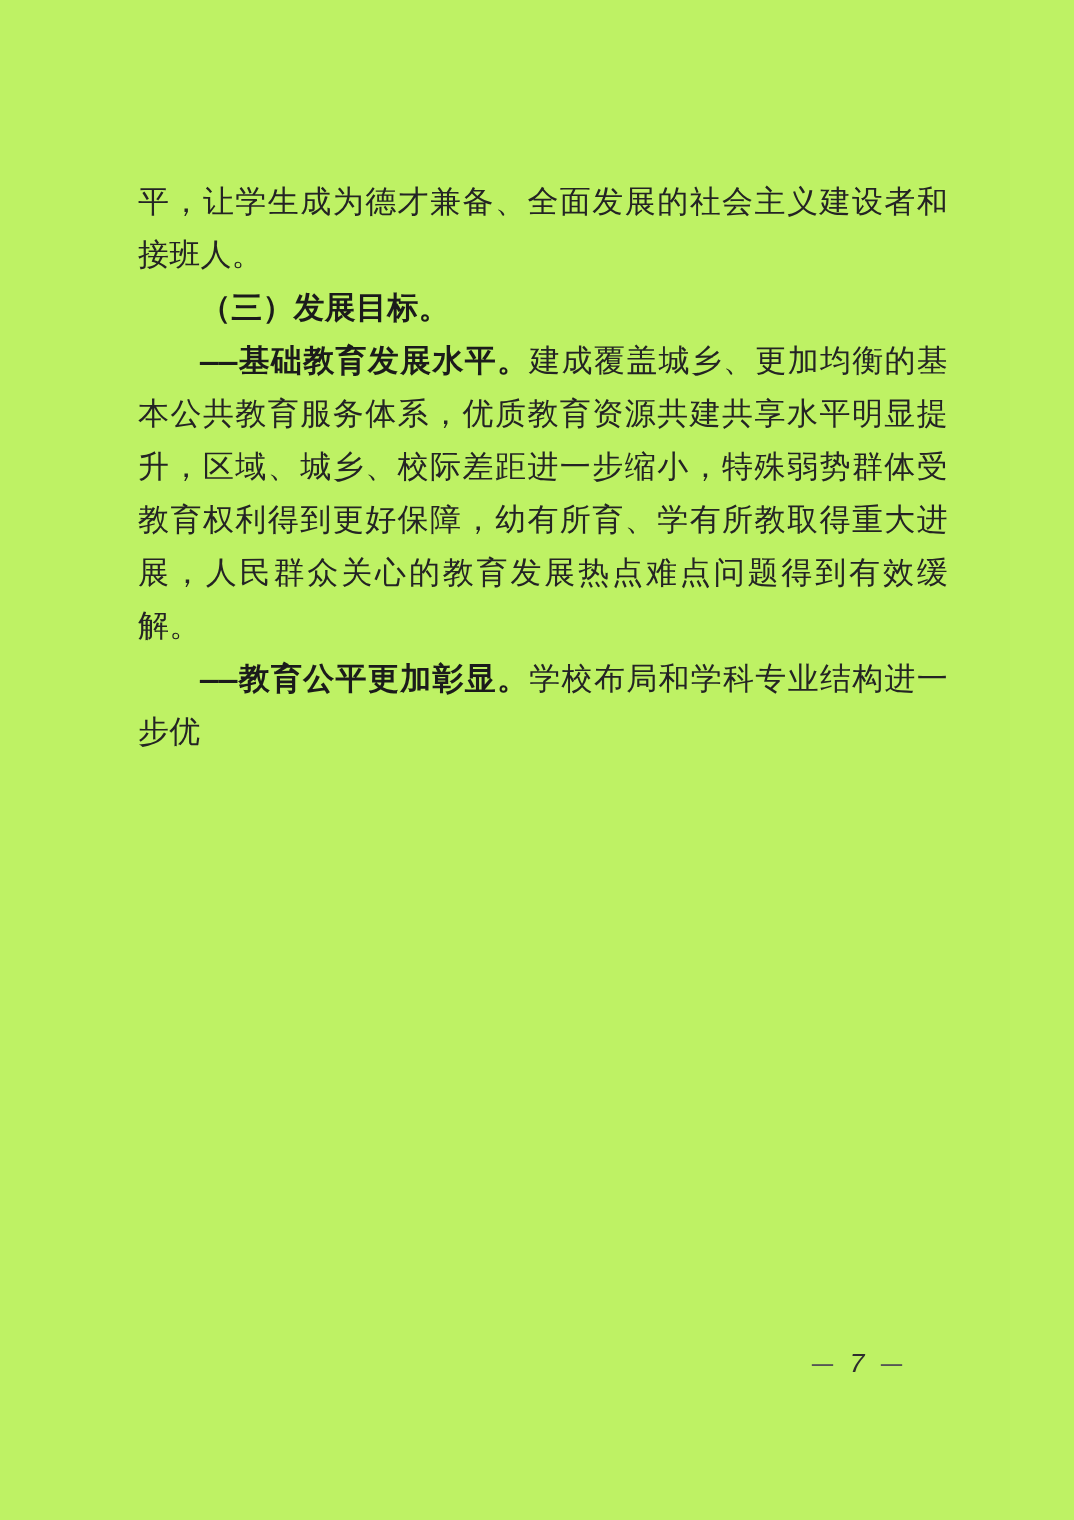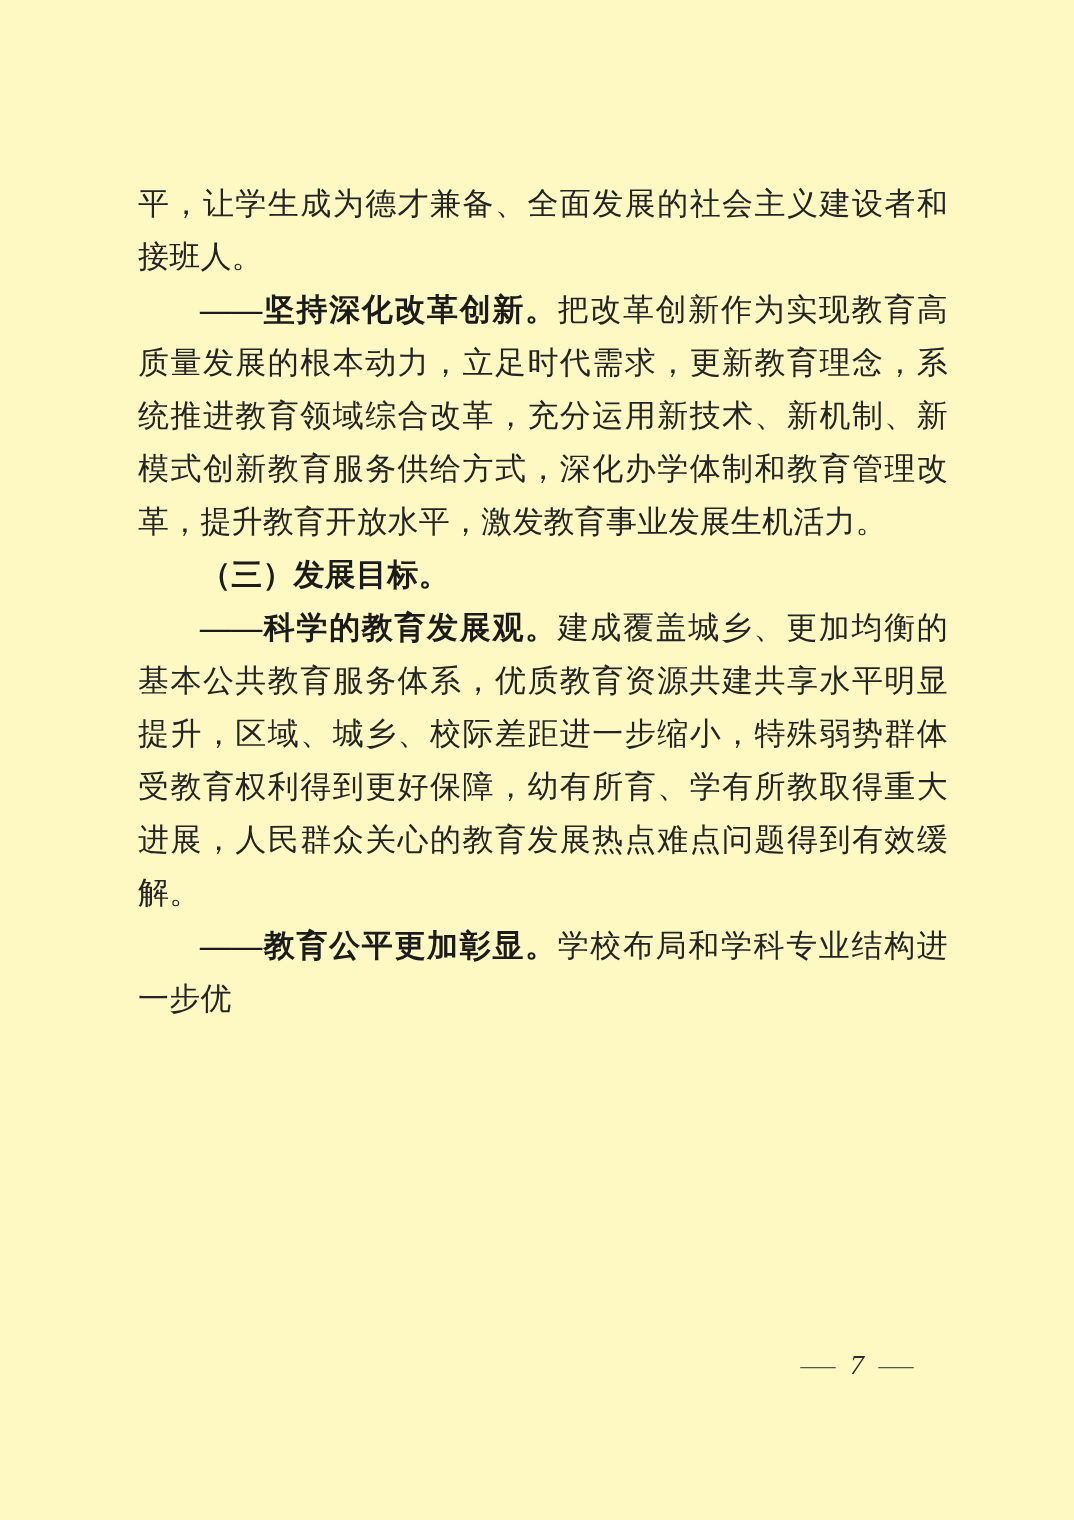--- a/index.html
+++ b/index.html
@@ -11,21 +11,22 @@
     height: 1520px;
     position: relative;
     background: #ffffff;
     overflow: hidden;
     font-family: "Liberation Serif", "DejaVu Serif", serif;
     color: #222222;
   }
   .page {
     position: absolute;
     inset: 0;
-    background: #fef9c3;
+    background: #bef264;
+    font-family: Liberation Mono, monospace;
   }
   .text-block {
     position: absolute;
     left: 138px;
     top: 177px;
     width: 810px;
   }
   p.para {
     margin: 0;
     padding: 0;
@@ -69,26 +70,25 @@
 </style>
 </head>
 <body>
 
 <div class="page">
 
   <main class="text-block">
 
     <p class="para"><span>平，让学生成为德才兼备、全面发展的社会主义建设者和接班人。</span></p>
 
-    <p class="para indent"><span class="seg-bold">——坚持深化改革创新。</span><span>把改革创新作为实现教育高质量发展的根本动力，立足时代需求，更新教育理念，系统推进教育领域综合改革，充分运用新技术、新机制、新模式创新教育服务供给方式，深化办学体制和教育管理改革，提升教育开放水平，激发教育事业发展生机活力。</span></p>
 
     <p class="para indent"><span class="seg-bold">（三）发展目标。</span></p>
 
 
-    <p class="para indent"><span class="seg-bold">——科学的教育发展观。</span><span>建成覆盖城乡、更加均衡的基本公共教育服务体系，优质教育资源共建共享水平明显提升，区域、城乡、校际差距进一步缩小，特殊弱势群体受教育权利得到更好保障，幼有所育、学有所教取得重大进展，人民群众关心的教育发展热点难点问题得到有效缓解。</span></p>
+    <p class="para indent"><span class="seg-bold">——基础教育发展水平。</span><span>建成覆盖城乡、更加均衡的基本公共教育服务体系，优质教育资源共建共享水平明显提升，区域、城乡、校际差距进一步缩小，特殊弱势群体受教育权利得到更好保障，幼有所育、学有所教取得重大进展，人民群众关心的教育发展热点难点问题得到有效缓解。</span></p>
 
 
     <p class="para indent"><span class="seg-bold">——教育公平更加彰显。</span><span>学校布局和学科专业结构进一步优</span></p>
 
   </main>
 
   <div class="footer">
     <span class="dash">—</span>
     <span class="num">7</span>
     <span class="dash">—</span>

